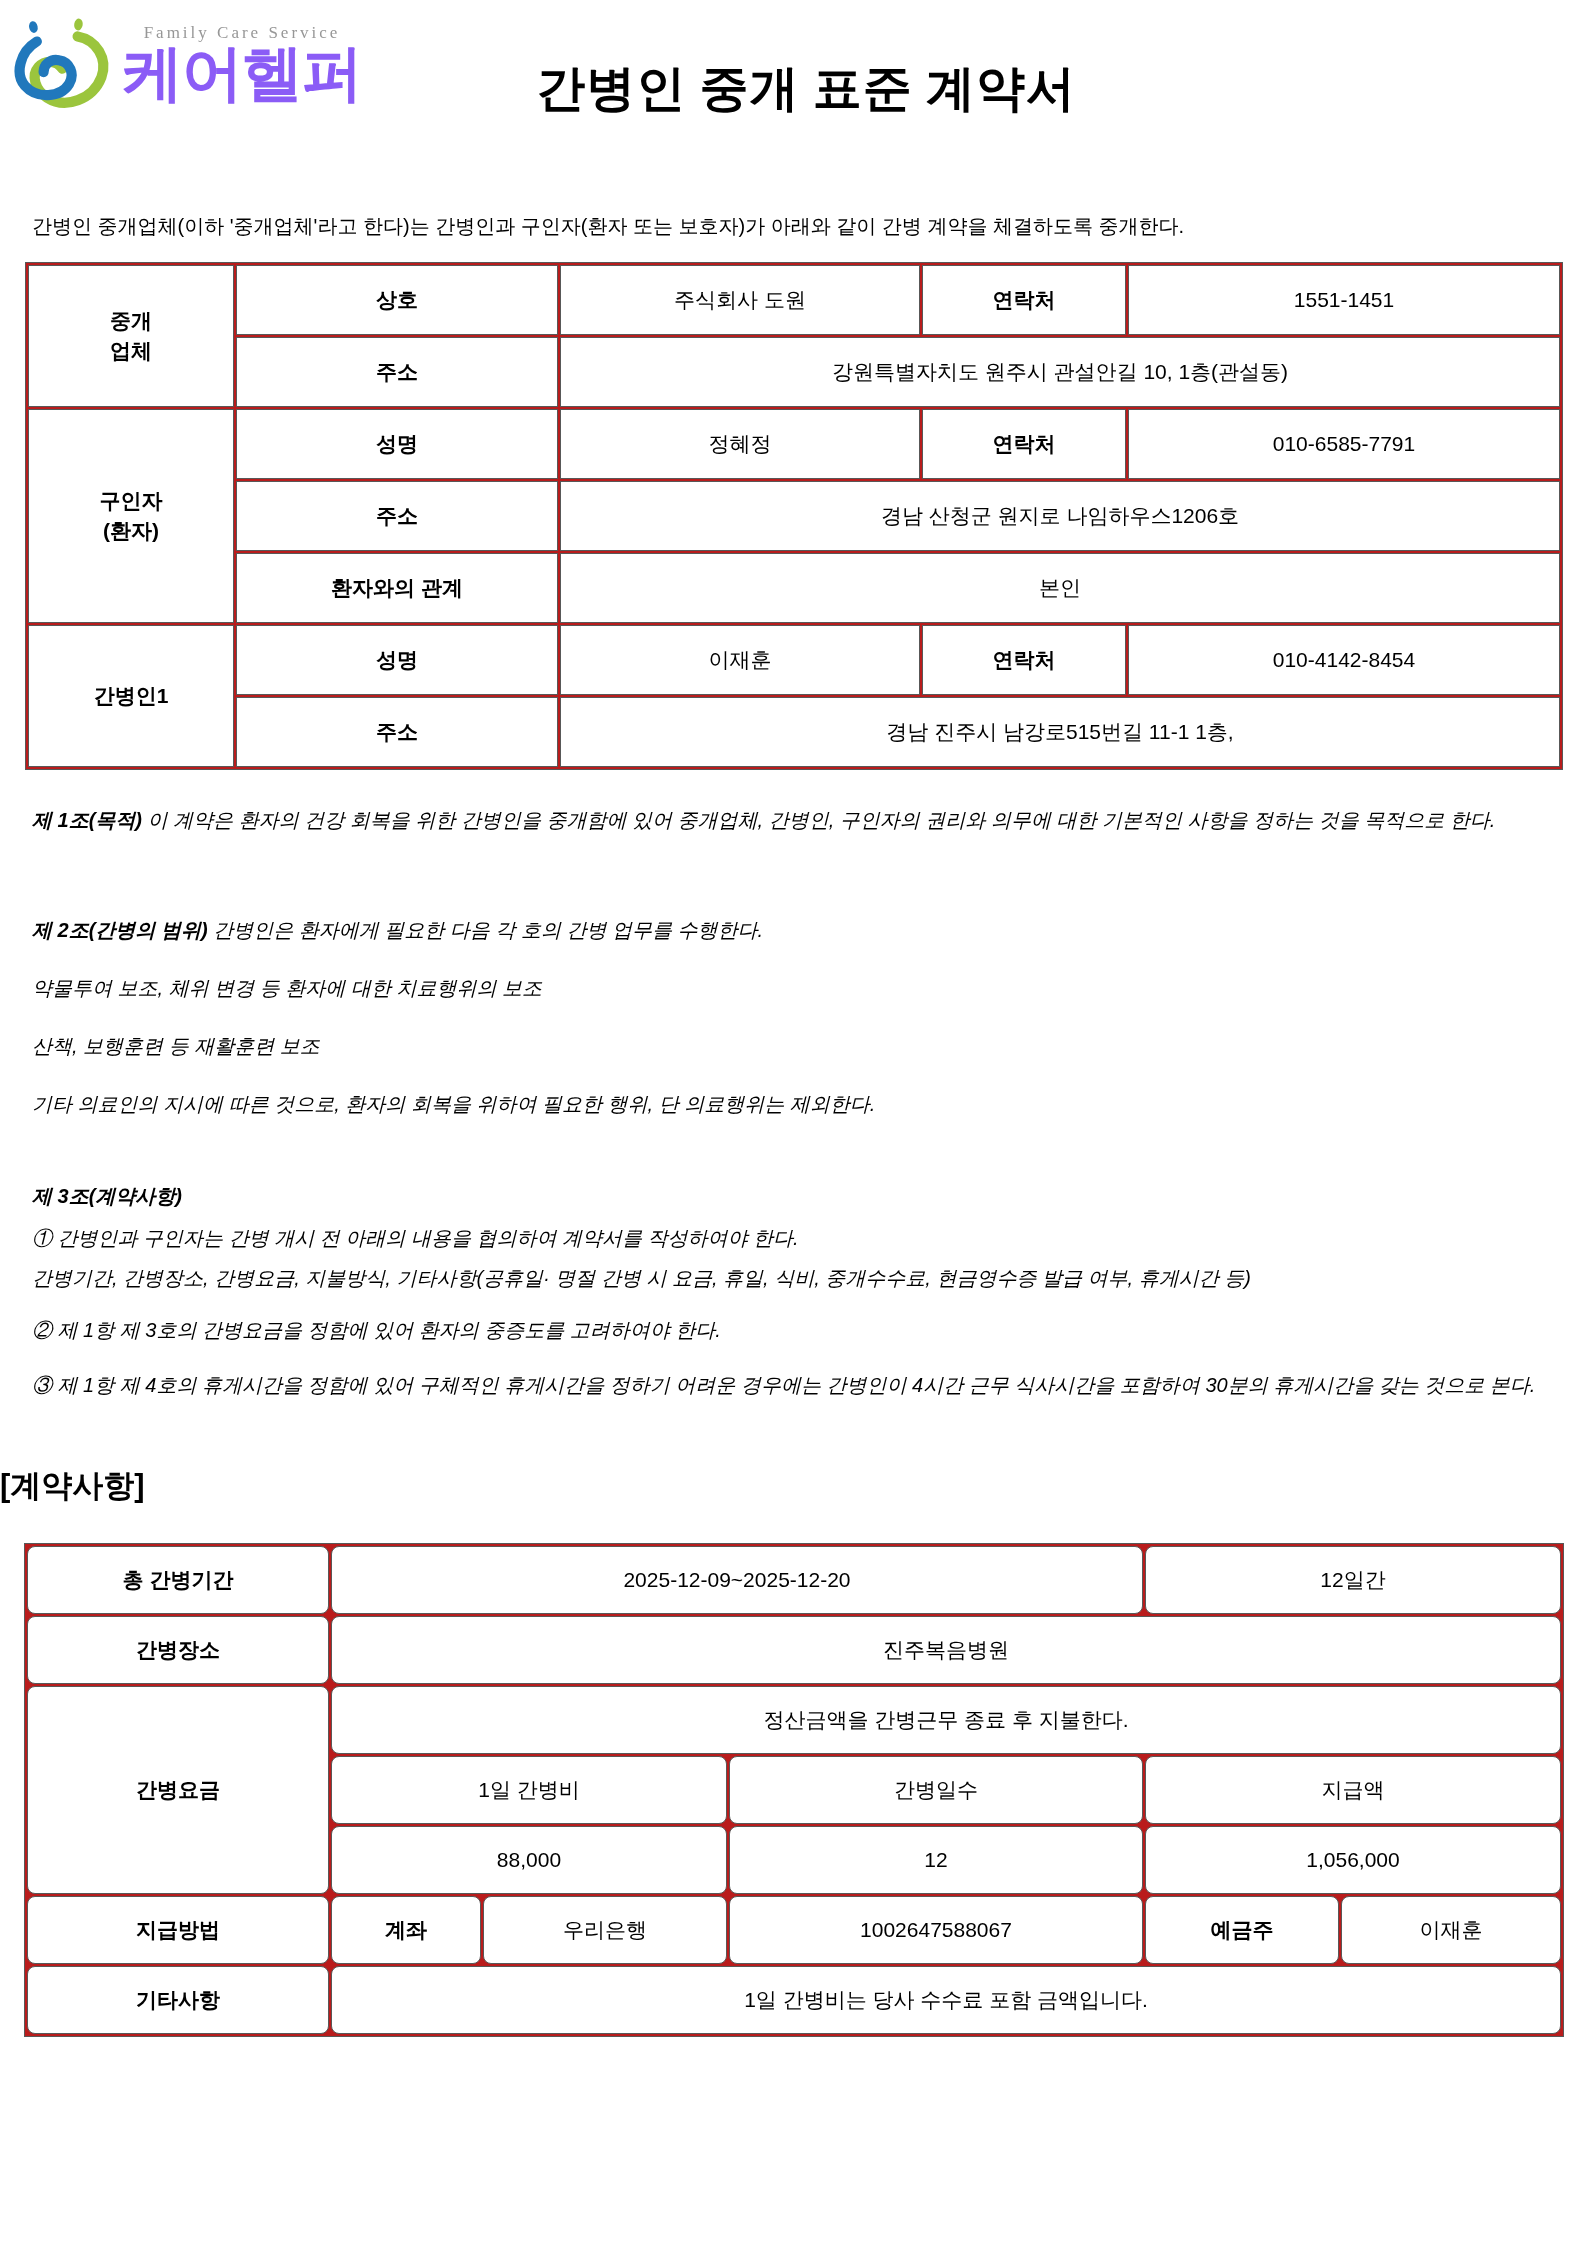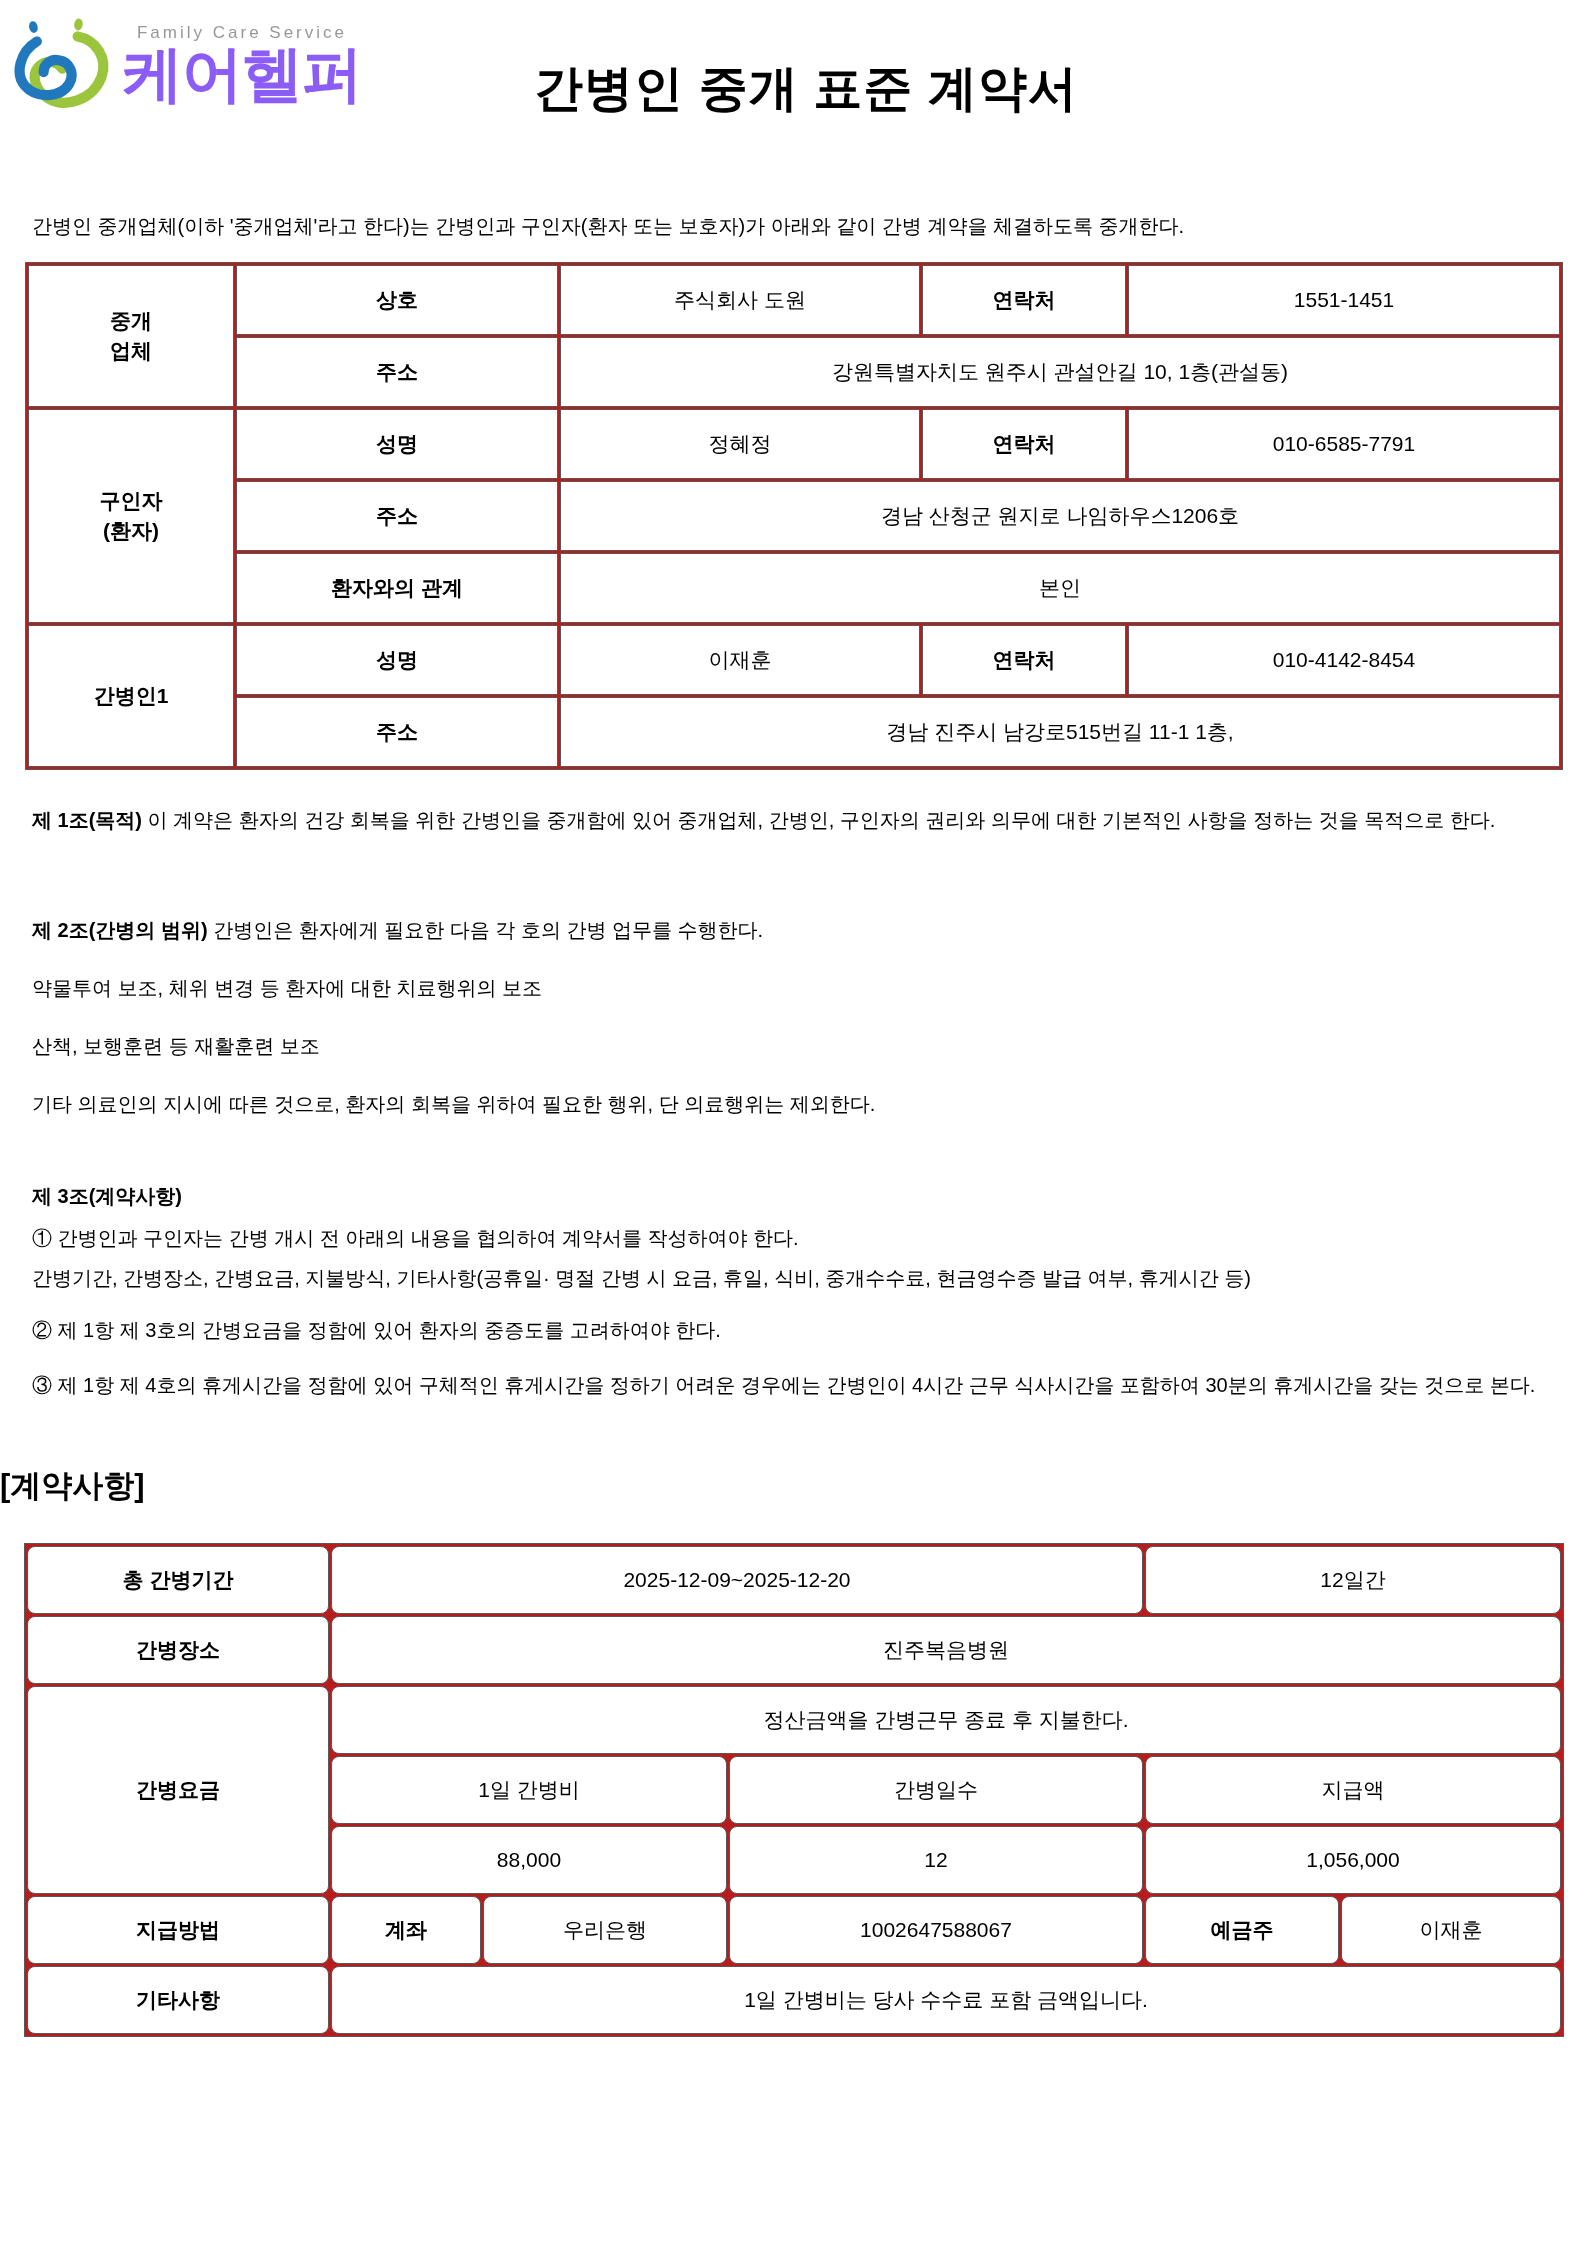--- a/index.html
+++ b/index.html
@@ -7,21 +7,21 @@
     position: relative;
     width: 1588px;
     height: 2245px;
     background: #ffffff;
     color: #000000;
     font-family: "Liberation Sans", sans-serif;
     overflow: hidden;
   }
 
   
-  .header { position: relative; height: 150px; }
+  .header { position: relative; height: 150px; font-family: Liberation Serif, serif; }
   .logo { position: absolute; top: 16px; left: 12px; display: flex; align-items: flex-start; }
   .logo-mark svg { width: 104px; height: 102px; display: block; }
   .logo-text { margin-left: 6px; display: flex; flex-direction: column; align-items: center; margin-top: 8px; }
   .logo-tagline { font-size: 17px; color: #979797; letter-spacing: 3px; line-height: 1.1; }
   .logo-brand { font-size: 61px; font-weight: bold; color: #8b5cf6; letter-spacing: -1px; line-height: 1.02; }
   .doc-title {
     position: absolute; top: 56px; left: 12px; width: 100%;
     text-align: center; font-size: 49px; font-weight: bold; letter-spacing: 1px;
   }
 
@@ -39,21 +39,21 @@
     text-align: center; vertical-align: middle;
     font-size: 21px; padding: 2px 6px; height: 64px;
     overflow: hidden; word-break: keep-all;
   }
   td.lbl { font-weight: bold; }
   td.grp { font-weight: bold; line-height: 1.45; }
   td.left { text-align: left; padding-left: 18px; }
 
   
   .articles { margin: 0 32px; font-size: 20px; }
-  .articles p { margin: 0; line-height: 40px; }
+  .articles p { margin: 0; line-height: 40px; font-style: italic; }
   .lead-bold { font-weight: bold; }
   .article-1 { margin-top: 30px; }
   .article-2 { margin-top: 70px; }
   .article-2 p.item { margin-top: 18px; }
   .article-3 { margin-top: 52px; }
   .article-3 .clause-1 { margin-top: 2px; }
   .article-3 .clause-2 { margin-top: 12px; }
   .article-3 .clause-3 { margin-top: 15px; }
 
   

